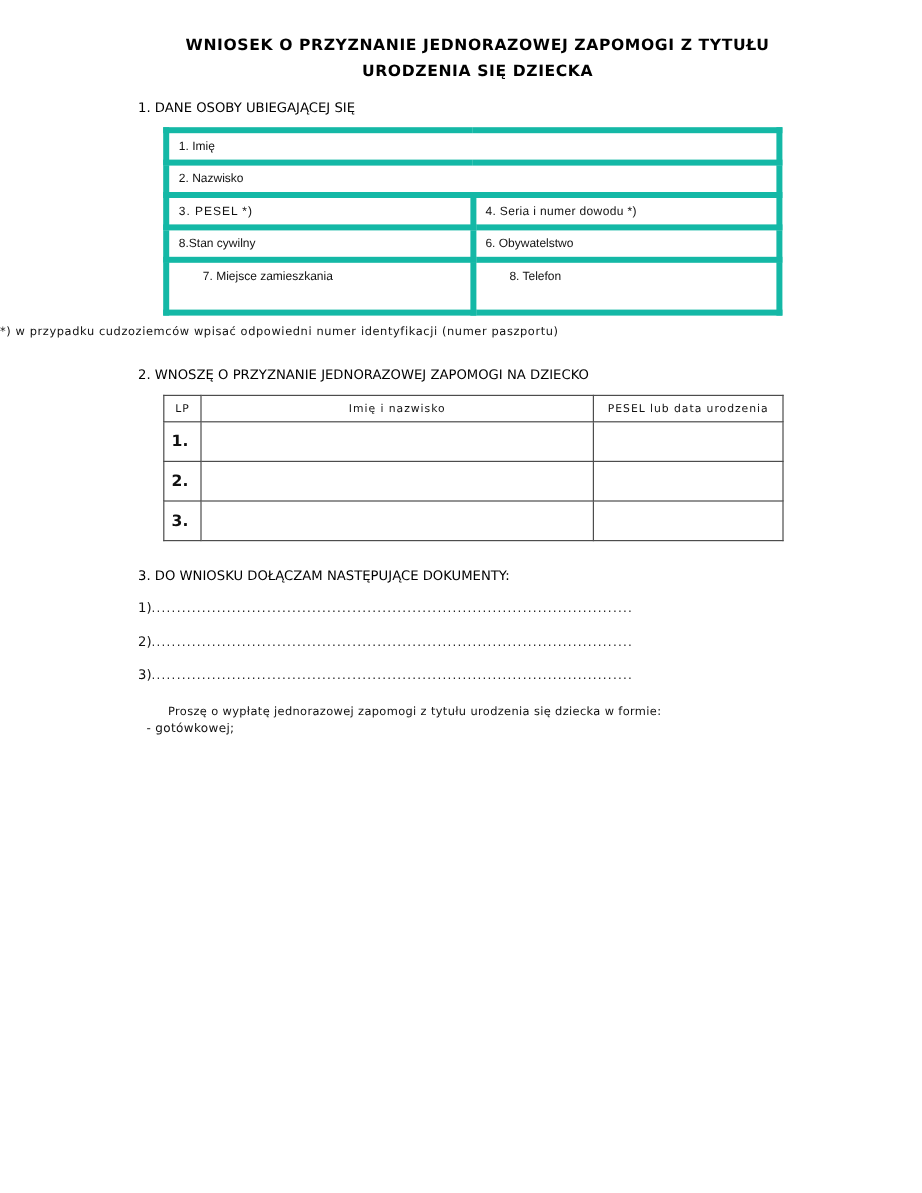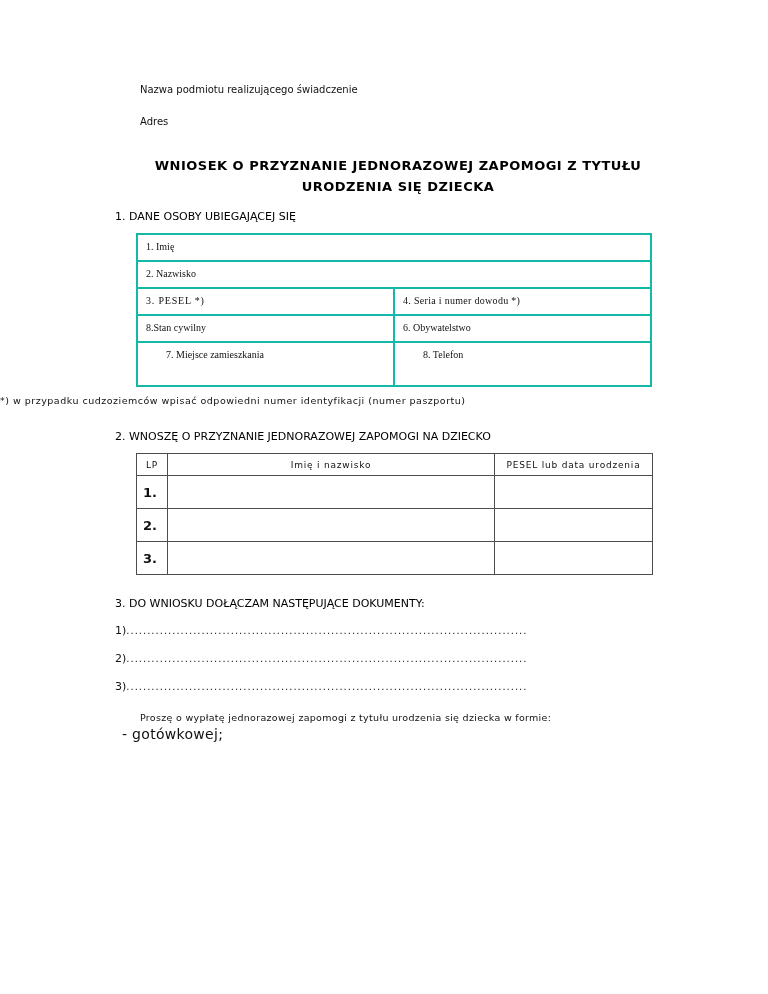--- a/index.html
+++ b/index.html
@@ -45,23 +45,23 @@
   .sh3 { margin-top: 22px; }
 
   table { border-collapse: collapse; }
   .t1 {
     margin-top: 10px;
     margin-left: 136px;
     width: 516px;
     table-layout: fixed;
   }
   .t1 td {
-    border: 2px solid #14b8a6;
-    font-size: 10px;
-    font-family: Liberation Serif, serif;
+    border: 5px solid #14b8a6;
+    font-size: 10px;
+    font-family: Liberation Sans, sans-serif;
     vertical-align: top;
     padding: 6px 8px 4px 8px;
     height: 27px;
     color: #111;
   }
   .t1 td.tall { height: 44px; padding-left: 28px; }
   .t1 .spaced { letter-spacing: 0.8px; }
   .t1 .spaced-sm { letter-spacing: 0.3px; }
 
   .footnote {
@@ -126,35 +126,31 @@
     margin-top: 4px;
     margin-left: 140px;
     font-size: 9.5px;
     letter-spacing: 0.3px;
     font-family: "DejaVu Sans", sans-serif;
     color: #111;
   }
   .payment-option {
     margin-top: 3px;
     margin-left: 122px;
-    font-size: 14px;
+    font-size: 10px;
     letter-spacing: 0.3px;
     font-family: "DejaVu Sans", sans-serif;
     color: #111;
   }
 </style>
 </head>
 <body>
 
 <div class="page">
 
-  <div class="top-labels">
-    <div class="top-label">Nazwa podmiotu realizującego świadczenie</div>
-    <div class="top-label">Adres</div>
-  </div>
 
   <div class="title">
     <span>WNIOSEK O PRZYZNANIE JEDNORAZOWEJ ZAPOMOGI Z TYTUŁU</span><br>
     <span>URODZENIA SIĘ DZIECKA</span>
   </div>
 
   <div class="section-heading sh1">1. DANE OSOBY UBIEGAJĄCEJ SIĘ</div>
 
   <table class="t1">
     <tbody>

